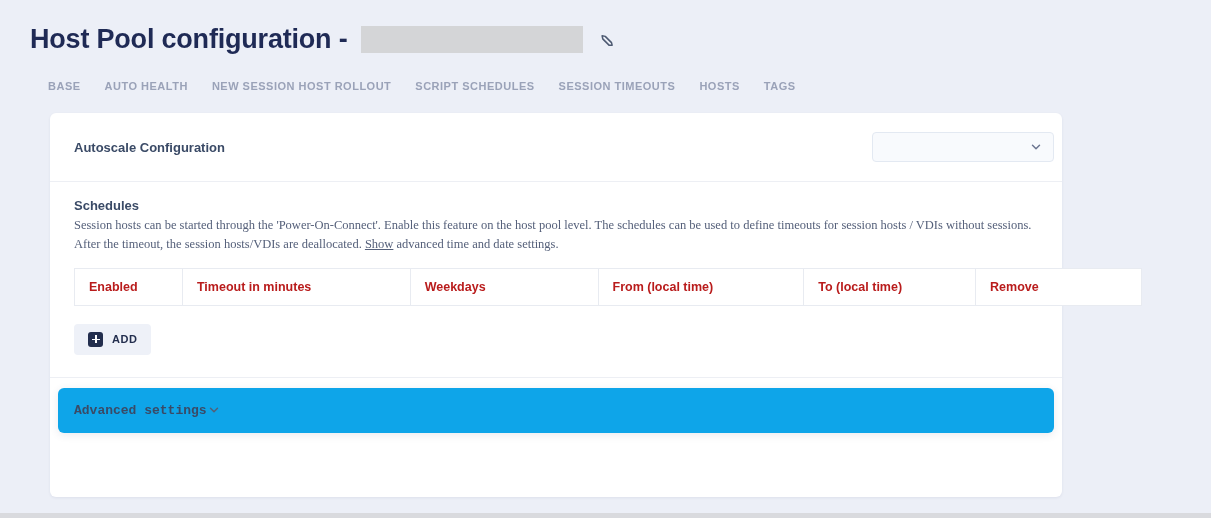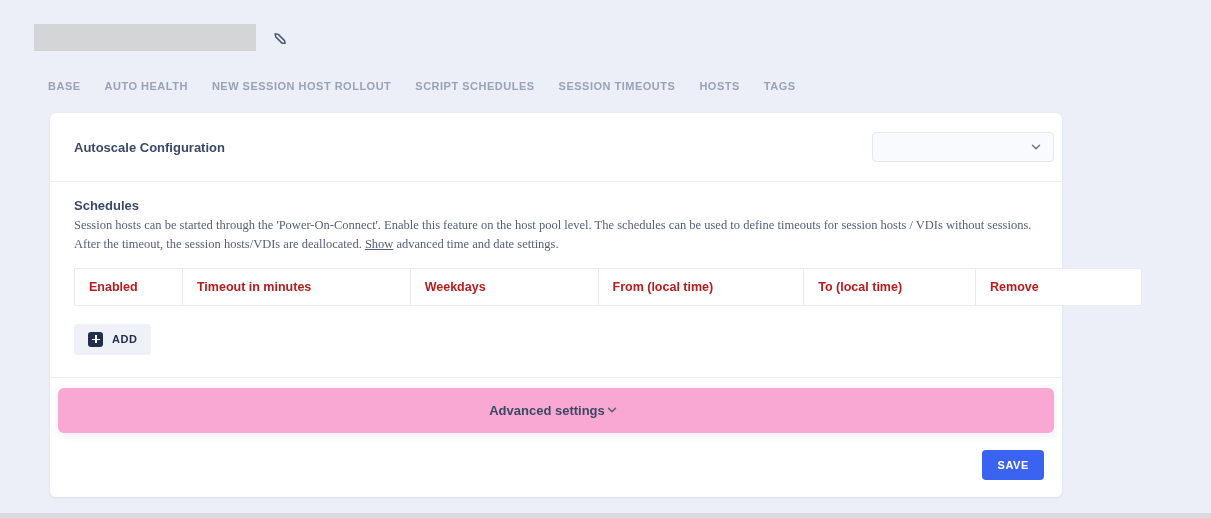--- a/index.html
+++ b/index.html
@@ -85,40 +85,41 @@
   }
   .plus-box::before, .plus-box::after {
     content:""; position:absolute; background:#ffffff;
   }
   .plus-box::before { left:7px; top:3.5px; width:1.8px; height:8px; }
   .plus-box::after  { left:3.5px; top:7px; width:8px; height:1.8px; }
   .divider2 { margin-top:22px; border-top:1px solid #edeff4; }
   
   .accordion {
     margin:10px 8px 0 8px;
-    background:#f9a8d4; border-radius:6px;
+    background:#0ea5e9; border-radius:6px;
     box-shadow:0 2px 8px rgba(40,50,90,0.10);
-    display:flex; justify-content:center; align-items:center;
-    padding:15px 20px 15px 16px; cursor:pointer;
+    display:flex; justify-content:flex-start; align-items:center;
+    padding:15px 20px 15px 16px; cursor:pointer;font-family:Liberation Mono, monospace;
   }
   
   .save-row { display:flex; justify-content:flex-end; padding:17px 18px 0 0; }
   .save-btn {
     background:#3b63f1; color:#ffffff; border:none; border-radius:4px;
     font-family:"Liberation Sans", sans-serif;
     font-size:11px; font-weight:700; letter-spacing:0.6px;
     padding:9px 15px; cursor:pointer;
   }
 </style>
 </head>
 <body>
 
 <div class="screen">
 
   <div class="page-header">
+    <span class="page-title">Host Pool configuration -</span>
     <span class="redacted"></span>
     <span class="edit-pen">
       <svg width="15" height="15" viewBox="0 0 24 24" fill="none" stroke="#4d5a72" stroke-width="2.4" stroke-linecap="round" stroke-linejoin="round">
         <path d="M21 3l-4 1-10 10-1 5 5-1L21 8z" transform="rotate(90 12 12)"></path>
       </svg>
     </span>
   </div>
 
   <div class="tabs">
     <div class="tab">BASE</div>
@@ -177,20 +178,17 @@
 
     <div class="divider2"></div>
 
     <div class="accordion">
       <span class="section-heading">Advanced settings</span>
       <svg width="14" height="14" viewBox="0 0 24 24" fill="none" stroke="#555f75" stroke-width="2.5" stroke-linecap="round" stroke-linejoin="round">
           <polyline points="6 9 12 15 18 9"></polyline>
         </svg>
     </div>
 
-    <div class="save-row">
-      <button class="save-btn">SAVE</button>
-    </div>
 
   </div>
 
   <div class="bottom-strip"></div>
 </div>
 
 </body></html>

